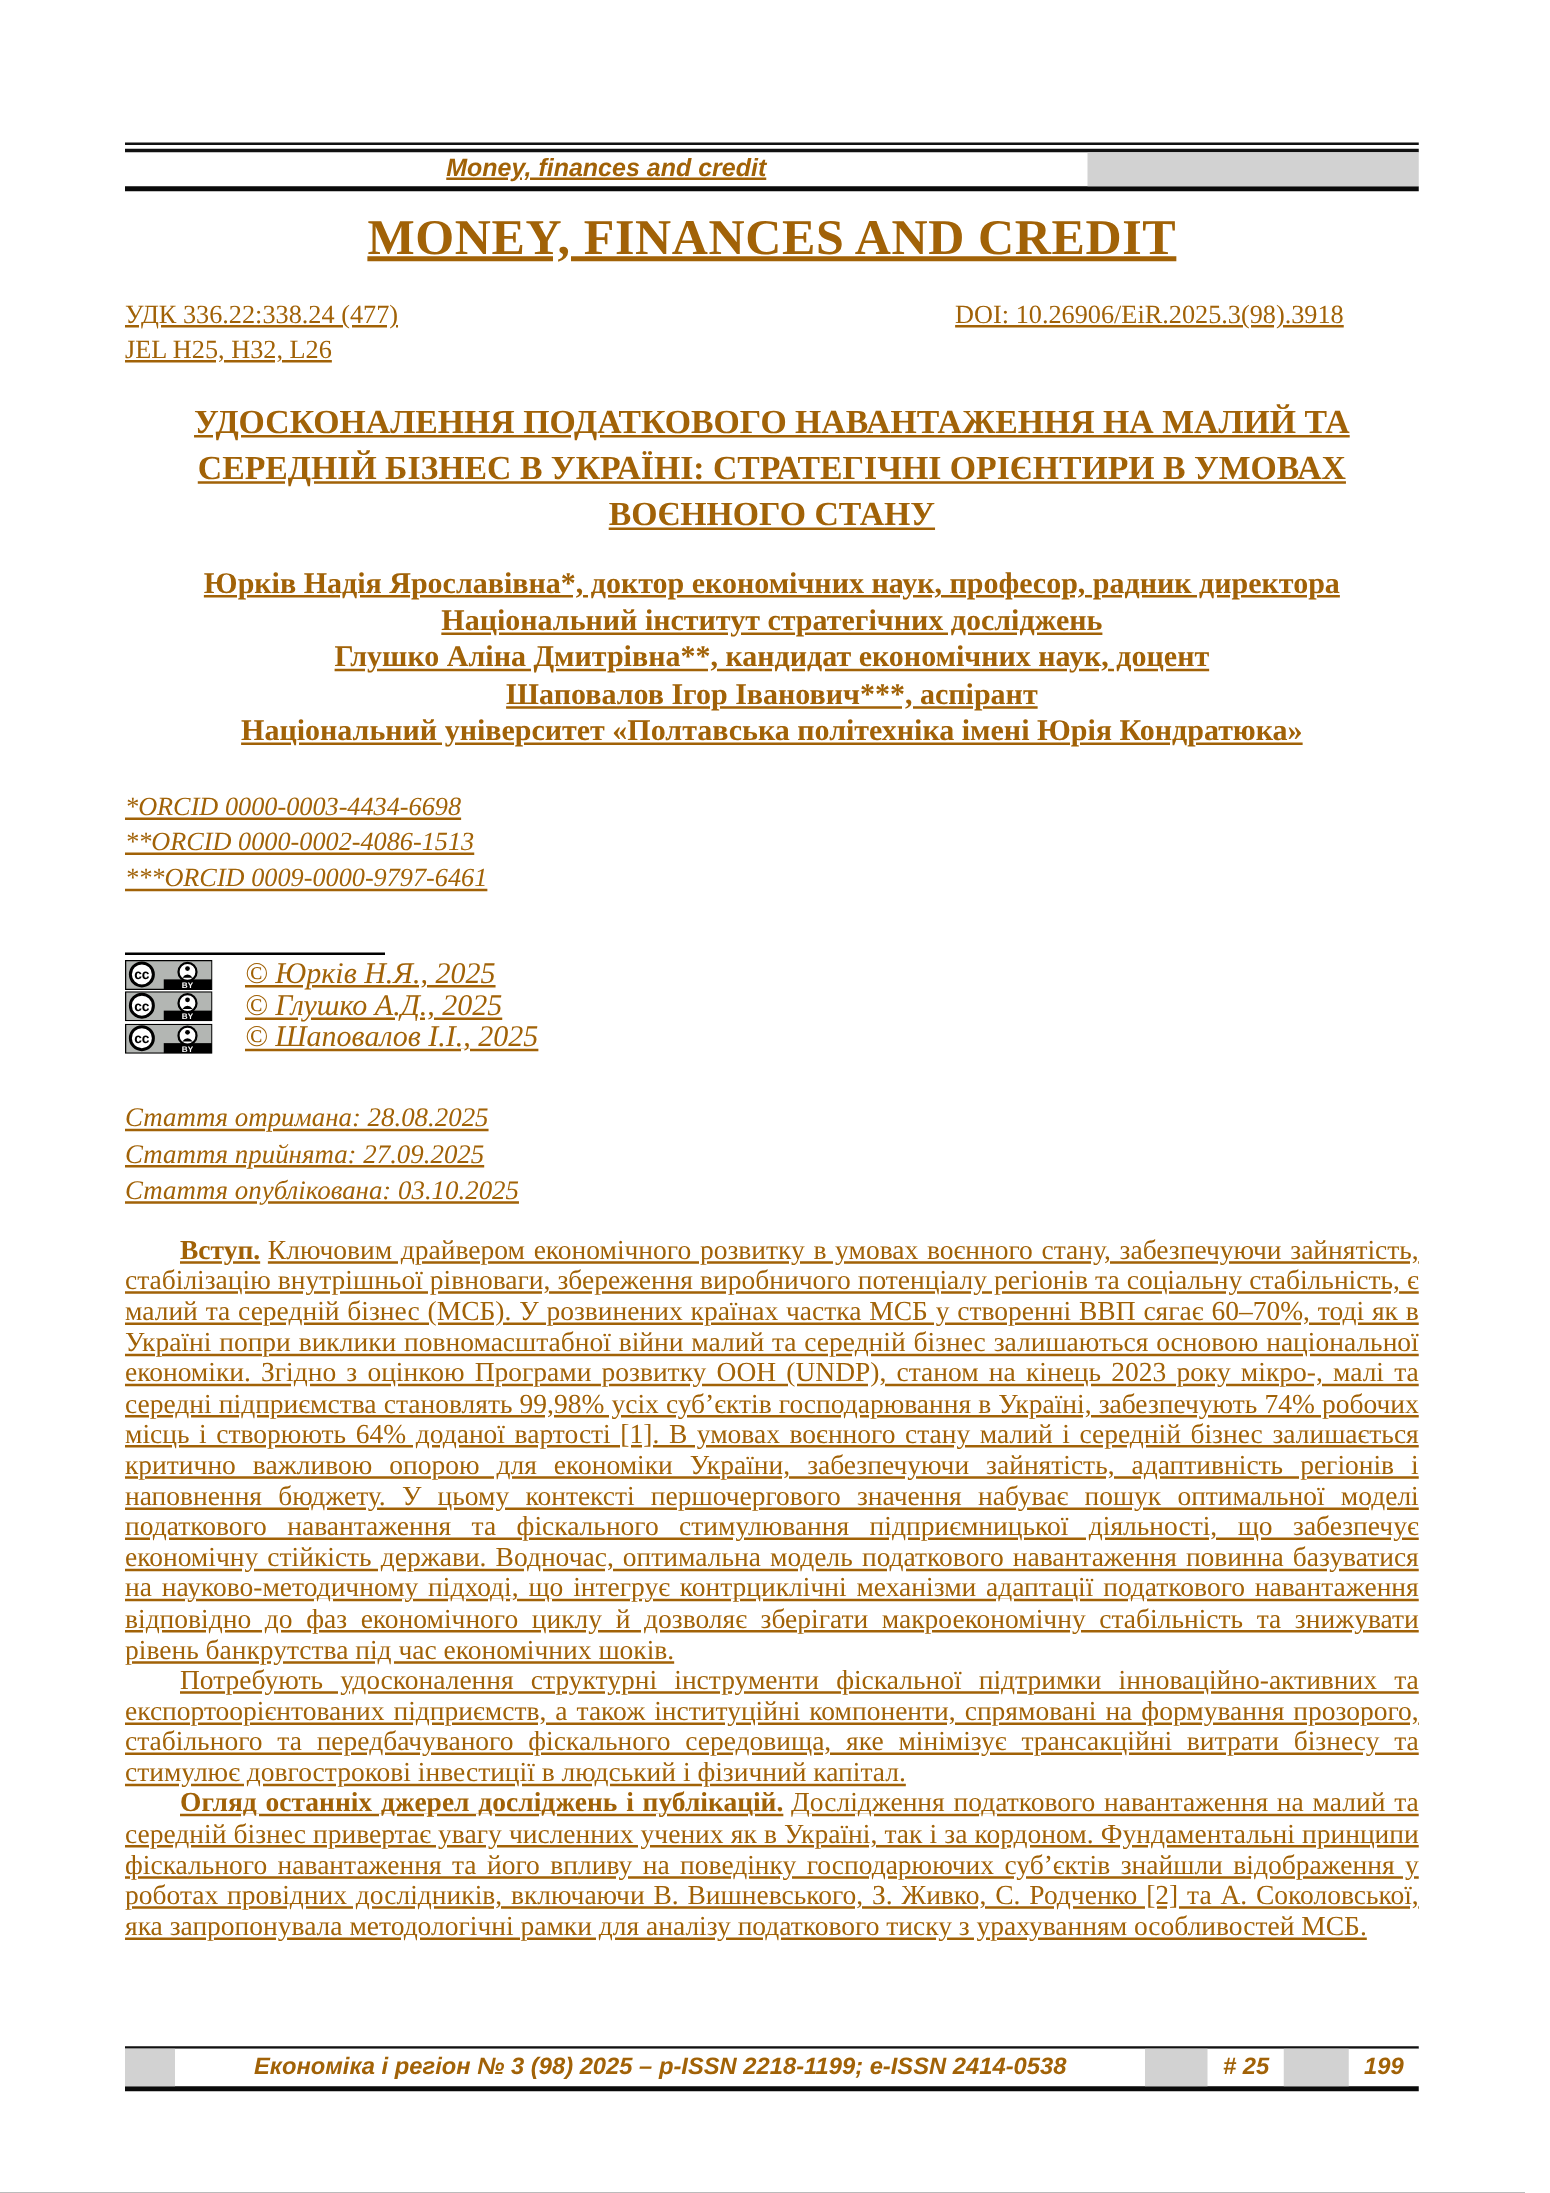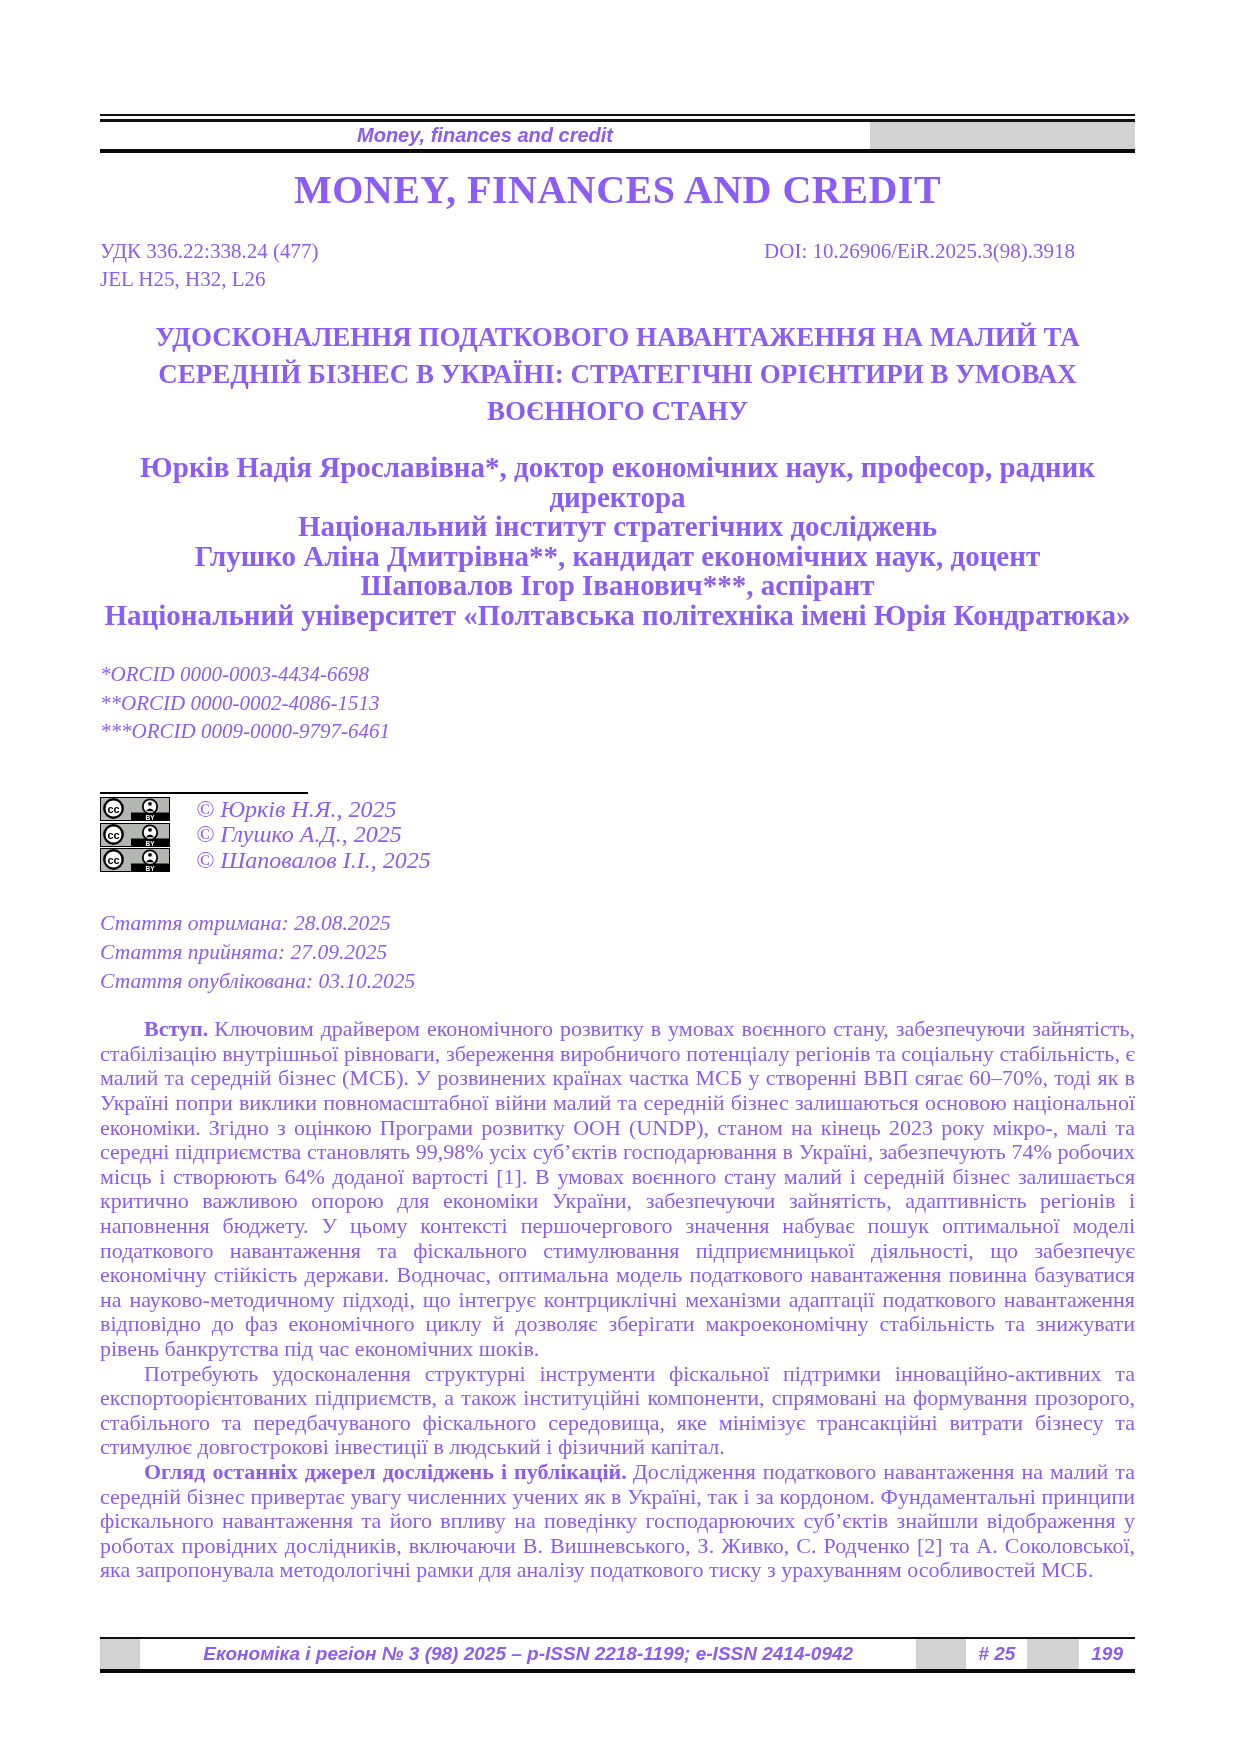--- a/index.html
+++ b/index.html
@@ -2,23 +2,24 @@
 <html lang="uk"><head>
 <meta charset="utf-8">
 <style>
   * { margin:0; padding:0; box-sizing:border-box; }
   html,body { background:#888; }
   .page {
     position:relative;
     width:1240px; height:1754px;
     margin:0 auto;
     background:#ffffff;
-    color:#8b5cf6;
+    color:#a16207;
     font-family:"Liberation Serif", serif;
     overflow:hidden;
+    text-decoration:underline;
   }
   .inner { padding:0 105px 0 100px; }
 
   
   .runhead { margin-top:114px; }
   .rule-thin  { height:2px; background:#111; }
   .rule-gap   { height:3px; background:#fff; }
   .rule-mid   { height:3px; background:#111; }
   .rule-thick { height:4px; background:#0a0a0a; }
   .runhead-bar { display:flex; align-items:stretch; height:27px; background:#fff; }
@@ -47,21 +48,21 @@
   .article-title {
     margin:26px auto 12px;
     max-width:1000px;
     text-align:center;
     font-size:27px; font-weight:bold;
     line-height:37px;
   }
 
   
   .authors { margin-top:23px; text-align:center; font-weight:bold; }
-  .author-line { font-size:29px; line-height:29.5px; }
+  .author-line { font-size:24px; line-height:29.5px; }
 
   
   .orcids { margin-top:30px; font-style:italic; }
   .orcid-line { font-size:21px; line-height:28.5px; }
 
   
   .footnote-rule { margin-top:46px; width:208px; border-top:2px solid #000; }
   .cc-block { margin-top:3px; }
   .cc-row { display:flex; align-items:center; height:25.6px; }
   .cc-badge { width:70px; height:24px; flex:0 0 70px; display:block; }
@@ -198,21 +199,21 @@
       <p class="body-par"><b>Огляд останніх джерел досліджень і публікацій.</b><span>Дослідження податкового навантаження на малий та середній бізнес привертає увагу численних учених як в Україні, так і за кордоном. Фундаментальні принципи фіскального навантаження та його впливу на поведінку господарюючих суб’єктів знайшли відображення у роботах провідних дослідників, включаючи В. Вишневського, З. Живко, С. Родченко [2] та А. Соколовської, яка запропонувала методологічні рамки для аналізу податкового тиску з урахуванням особливостей МСБ.</span></p>
     </div>
 
   </div>
 
   <div class="footer">
     <div class="rule-thin"></div>
     <div class="footer-bar">
       <div class="footer-gray fg-a"></div>
       <div class="footer-center">
-        <span>Економіка і регіон № 3 (98) 2025 – p-ISSN 2218-1199; e-ISSN 2414-0942</span>
+        <span>Економіка і регіон № 3 (98) 2025 – p-ISSN 2218-1199; e-ISSN 2414-0538</span>
       </div>
       <div class="footer-gray fg-b"></div>
       <div class="footer-cell">
         <span># 25</span>
       </div>
       <div class="footer-gray fg-c"></div>
       <div class="footer-cell">
         <span>199</span>
       </div>
     </div>

